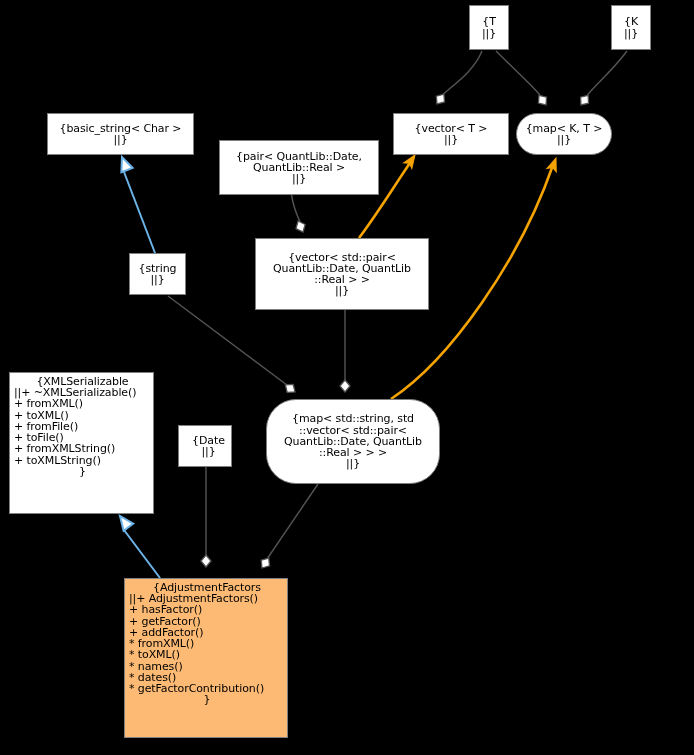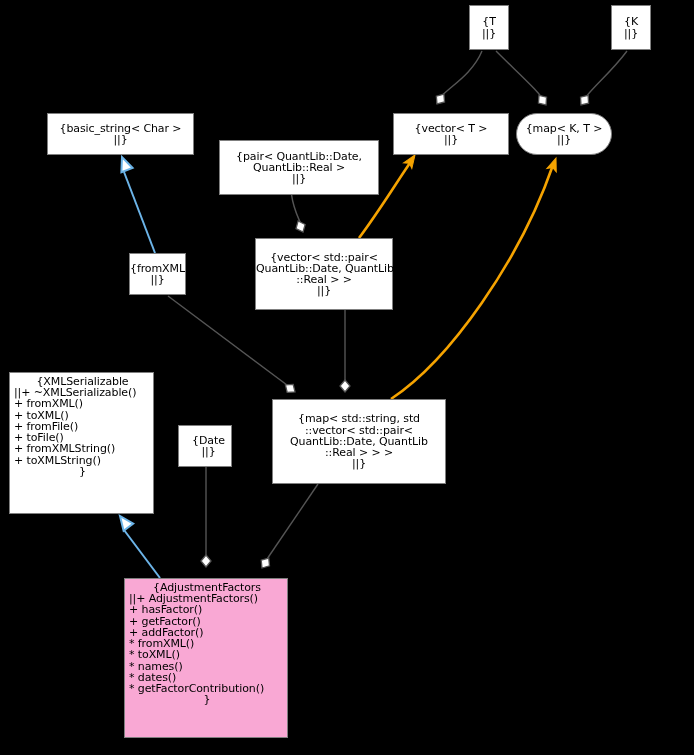--- a/index.html
+++ b/index.html
@@ -33,21 +33,21 @@
     line-height: 1.02;
     white-space: pre;
     display: flex;
     flex-direction: column;
     align-items: center;
     justify-content: center;
     font-size: 11px;
     letter-spacing: -0.1px;
   }
   .node.current {
-    background: #f9a8d4;
+    background: #fdba74;
     border: 1px solid #7f7f7f;
   }
   .node .line {
     display: block;
     width: 100%;
   }
   .node.members {
     text-align: left;
     align-items: flex-start;
     justify-content: flex-start;
@@ -116,21 +116,21 @@
       </g>
     </svg>
 
   <div id="node-layer">
       <div class="node" style="left: 469px; top: 5px; width: 40px; height: 45px;"><span class="line">{T</span><span class="line">||}</span></div>
       <div class="node" style="left: 611px; top: 5px; width: 40px; height: 45px;"><span class="line">{K</span><span class="line">||}</span></div>
       <div class="node" style="left: 47px; top: 113px; width: 147px; height: 42px;"><span class="line">{basic_string&lt; Char &gt;</span><span class="line">||}</span></div>
       <div class="node" style="left: 219px; top: 104px; width: 160px; height: 55px; margin-top: 36px;"><span class="line">{pair&lt; QuantLib::Date,</span><span class="line">QuantLib::Real &gt;</span><span class="line">||}</span></div>
       <div class="node" style="left: 393px; top: 113px; width: 116px; height: 42px;"><span class="line">{vector&lt; T &gt;</span><span class="line">||}</span></div>
       <div class="node" style="left: 516px; top: 113px; width: 96px; height: 42px; border-radius: 21px;"><span class="line">{map&lt; K, T &gt;</span><span class="line">||}</span></div>
-      <div class="node" style="left: 129px; top: 253px; width: 57px; height: 42px;"><span class="line">{fromXML</span><span class="line">||}</span></div>
-      <div class="node" style="left: 255px; top: 238px; width: 138px; height: 72px;"><span class="line">{vector&lt; std::pair&lt;</span><span class="line">QuantLib::Date, QuantLib</span><span class="line">::Real &gt; &gt;</span><span class="line">||}</span></div>
+      <div class="node" style="left: 129px; top: 253px; width: 57px; height: 42px;"><span class="line">{string</span><span class="line">||}</span></div>
+      <div class="node" style="left: 255px; top: 238px; width: 174px; height: 72px;"><span class="line">{vector&lt; std::pair&lt;</span><span class="line">QuantLib::Date, QuantLib</span><span class="line">::Real &gt; &gt;</span><span class="line">||}</span></div>
       <div class="node members" style="left: 9px; top: 372px; width: 145px; height: 142px;"><span class="line center">{XMLSerializable</span><span class="line">||+ ~XMLSerializable()</span><span class="line">+ fromXML()</span><span class="line">+ toXML()</span><span class="line">+ fromFile()</span><span class="line">+ toFile()</span><span class="line">+ fromXMLString()</span><span class="line">+ toXMLString()</span><span class="line center">}</span></div>
       <div class="node" style="left: 178px; top: 425px; width: 54px; height: 42px; padding-left: 7px;"><span class="line">{Date</span><span class="line">||}</span></div>
-      <div class="node" style="left: 272px; top: 399px; width: 174px; height: 85px;"><span class="line">{map&lt; std::string, std</span><span class="line">::vector&lt; std::pair&lt;</span><span class="line">QuantLib::Date, QuantLib</span><span class="line">::Real &gt; &gt; &gt;</span><span class="line">||}</span></div>
+      <div class="node" style="left: 266px; top: 399px; width: 174px; height: 85px; border-radius: 30px;"><span class="line">{map&lt; std::string, std</span><span class="line">::vector&lt; std::pair&lt;</span><span class="line">QuantLib::Date, QuantLib</span><span class="line">::Real &gt; &gt; &gt;</span><span class="line">||}</span></div>
       <div class="node members current" style="left: 124px; top: 578px; width: 164px; height: 160px;"><span class="line center">{AdjustmentFactors</span><span class="line">||+ AdjustmentFactors()</span><span class="line">+ hasFactor()</span><span class="line">+ getFactor()</span><span class="line">+ addFactor()</span><span class="line">* fromXML()</span><span class="line">* toXML()</span><span class="line">* names()</span><span class="line">* dates()</span><span class="line">* getFactorContribution()</span><span class="line center">}</span></div>
     </div>
 
 </div>
 
 </body></html>

